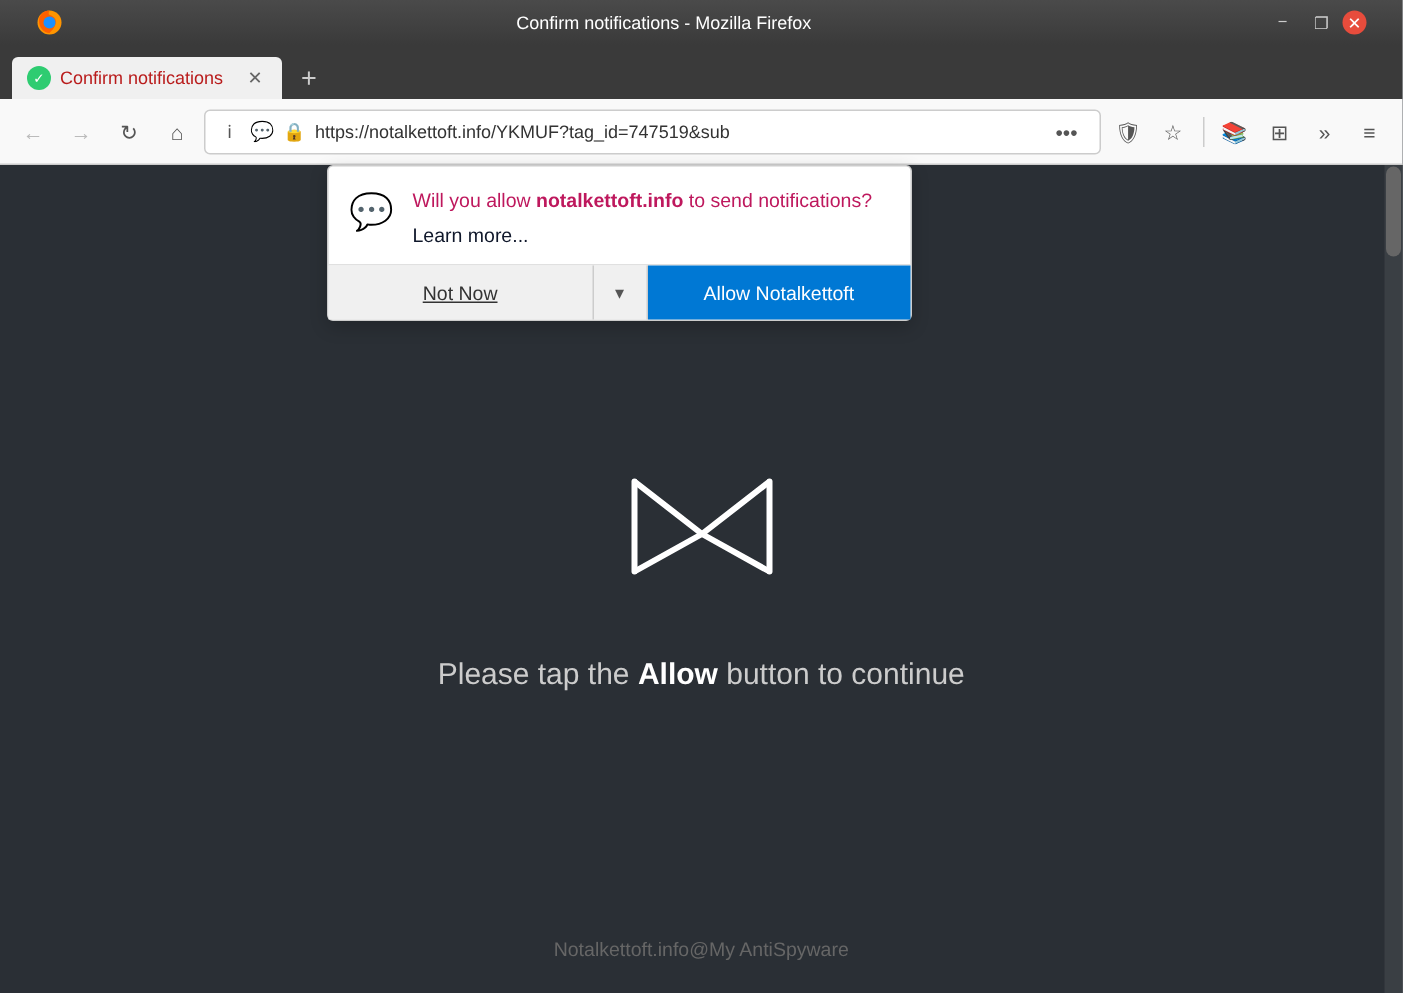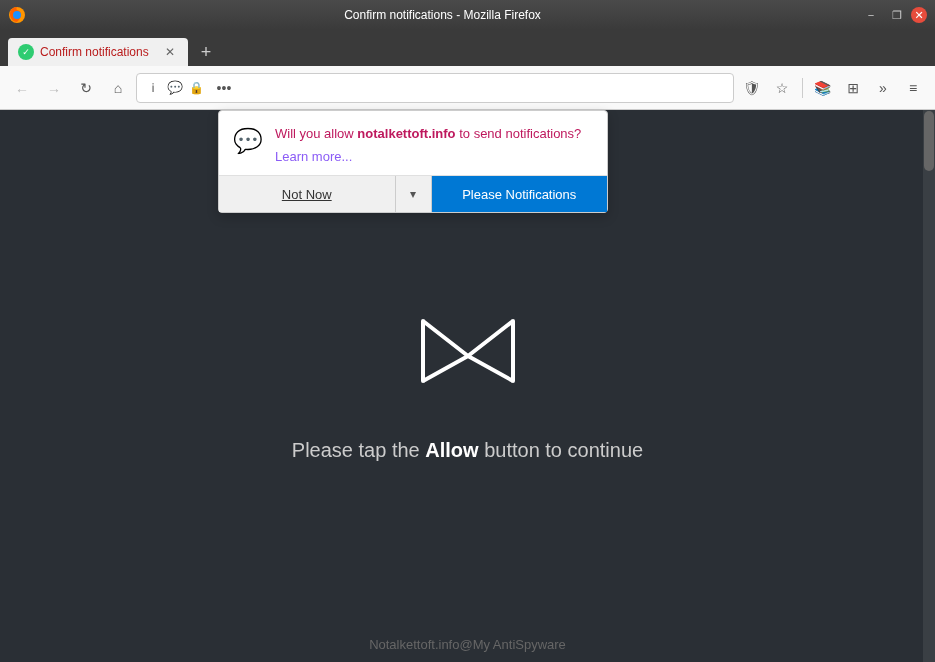--- a/index.html
+++ b/index.html
@@ -5,21 +5,21 @@
     * { margin: 0; padding: 0; box-sizing: border-box; }
     body { width: 935px; height: 662px; overflow: hidden; font-family: Arial, sans-serif; }
 
     
     .title-bar {
       height: 30px;
       background: linear-gradient(to bottom, #4a4a4a, #3a3a3a);
       display: flex;
       align-items: center;
       justify-content: space-between;
-      padding: 0 8px;
+      padding: 0 24px;
     }
     .title-bar-left {
       display: flex;
       align-items: center;
       gap: 6px;
     }
     .firefox-icon {
       width: 18px;
       height: 18px;
     }
@@ -234,21 +234,21 @@
     }
     .popup-message {
       font-size: 13px;
       color: #be185d;
       line-height: 1.4;
     }
     .popup-message strong {
       font-weight: bold;
     }
     .popup-learn-more {
-      color: #8b5cf6;
+      color: #0f172a;
       font-size: 13px;
       text-decoration: none;
       display: inline-block;
       margin-top: 6px;
       cursor: pointer;
     }
     .popup-actions {
       display: flex;
       border-top: 1px solid #e0e0e0;
     }
@@ -314,21 +314,21 @@
       font-size: 20px;
       color: #ccc;
       font-weight: 300;
     }
     .page-message strong {
       font-weight: bold;
       color: #fff;
     }
     .page-footer {
       position: absolute;
-      bottom: 10px;
+      bottom: 22px;
       font-size: 13px;
       color: #666;
     }
 
     
     .scrollbar {
       position: absolute;
       right: 0;
       top: 110px;
       bottom: 0;
@@ -377,20 +377,21 @@
 
 <div class="nav-bar">
   <button class="nav-btn disabled">←</button>
   <button class="nav-btn disabled">→</button>
   <button class="nav-btn">↻</button>
   <button class="nav-btn">⌂</button>
   <div class="url-bar">
     <div class="url-info-icon">ℹ</div>
     <div class="url-chat-icon">💬</div>
     <div class="url-lock-icon">🔒</div>
+    <span class="url-text">https://notalkettoft.info/YKMUF?tag_id=747519&amp;sub</span>
     <div class="url-more-btn">•••</div>
   </div>
   <div class="nav-right-icons">
     <div class="nav-icon-btn">🛡</div>
     <div class="nav-icon-btn">☆</div>
     <div class="nav-separator"></div>
     <div class="nav-icon-btn">📚</div>
     <div class="nav-icon-btn">⊞</div>
     <div class="nav-icon-btn">»</div>
     <div class="nav-icon-btn">≡</div>
@@ -419,19 +420,19 @@
         <span>Will you allow </span><strong>notalkettoft.info</strong><span> to send notifications?</span>
       </div>
       <a class="popup-learn-more">Learn more...</a>
     </div>
   </div>
   <div class="popup-actions">
     <button class="popup-not-now">
       <span class="popup-not-now-text">Not Now</span>
     </button>
     <button class="popup-dropdown">▾</button>
-    <button class="popup-allow">Please Notifications</button>
+    <button class="popup-allow">Allow Notalkettoft</button>
   </div>
 </div>
 
 <div class="scrollbar">
   <div class="scrollbar-thumb"></div>
 </div>
 
 </body></html>

